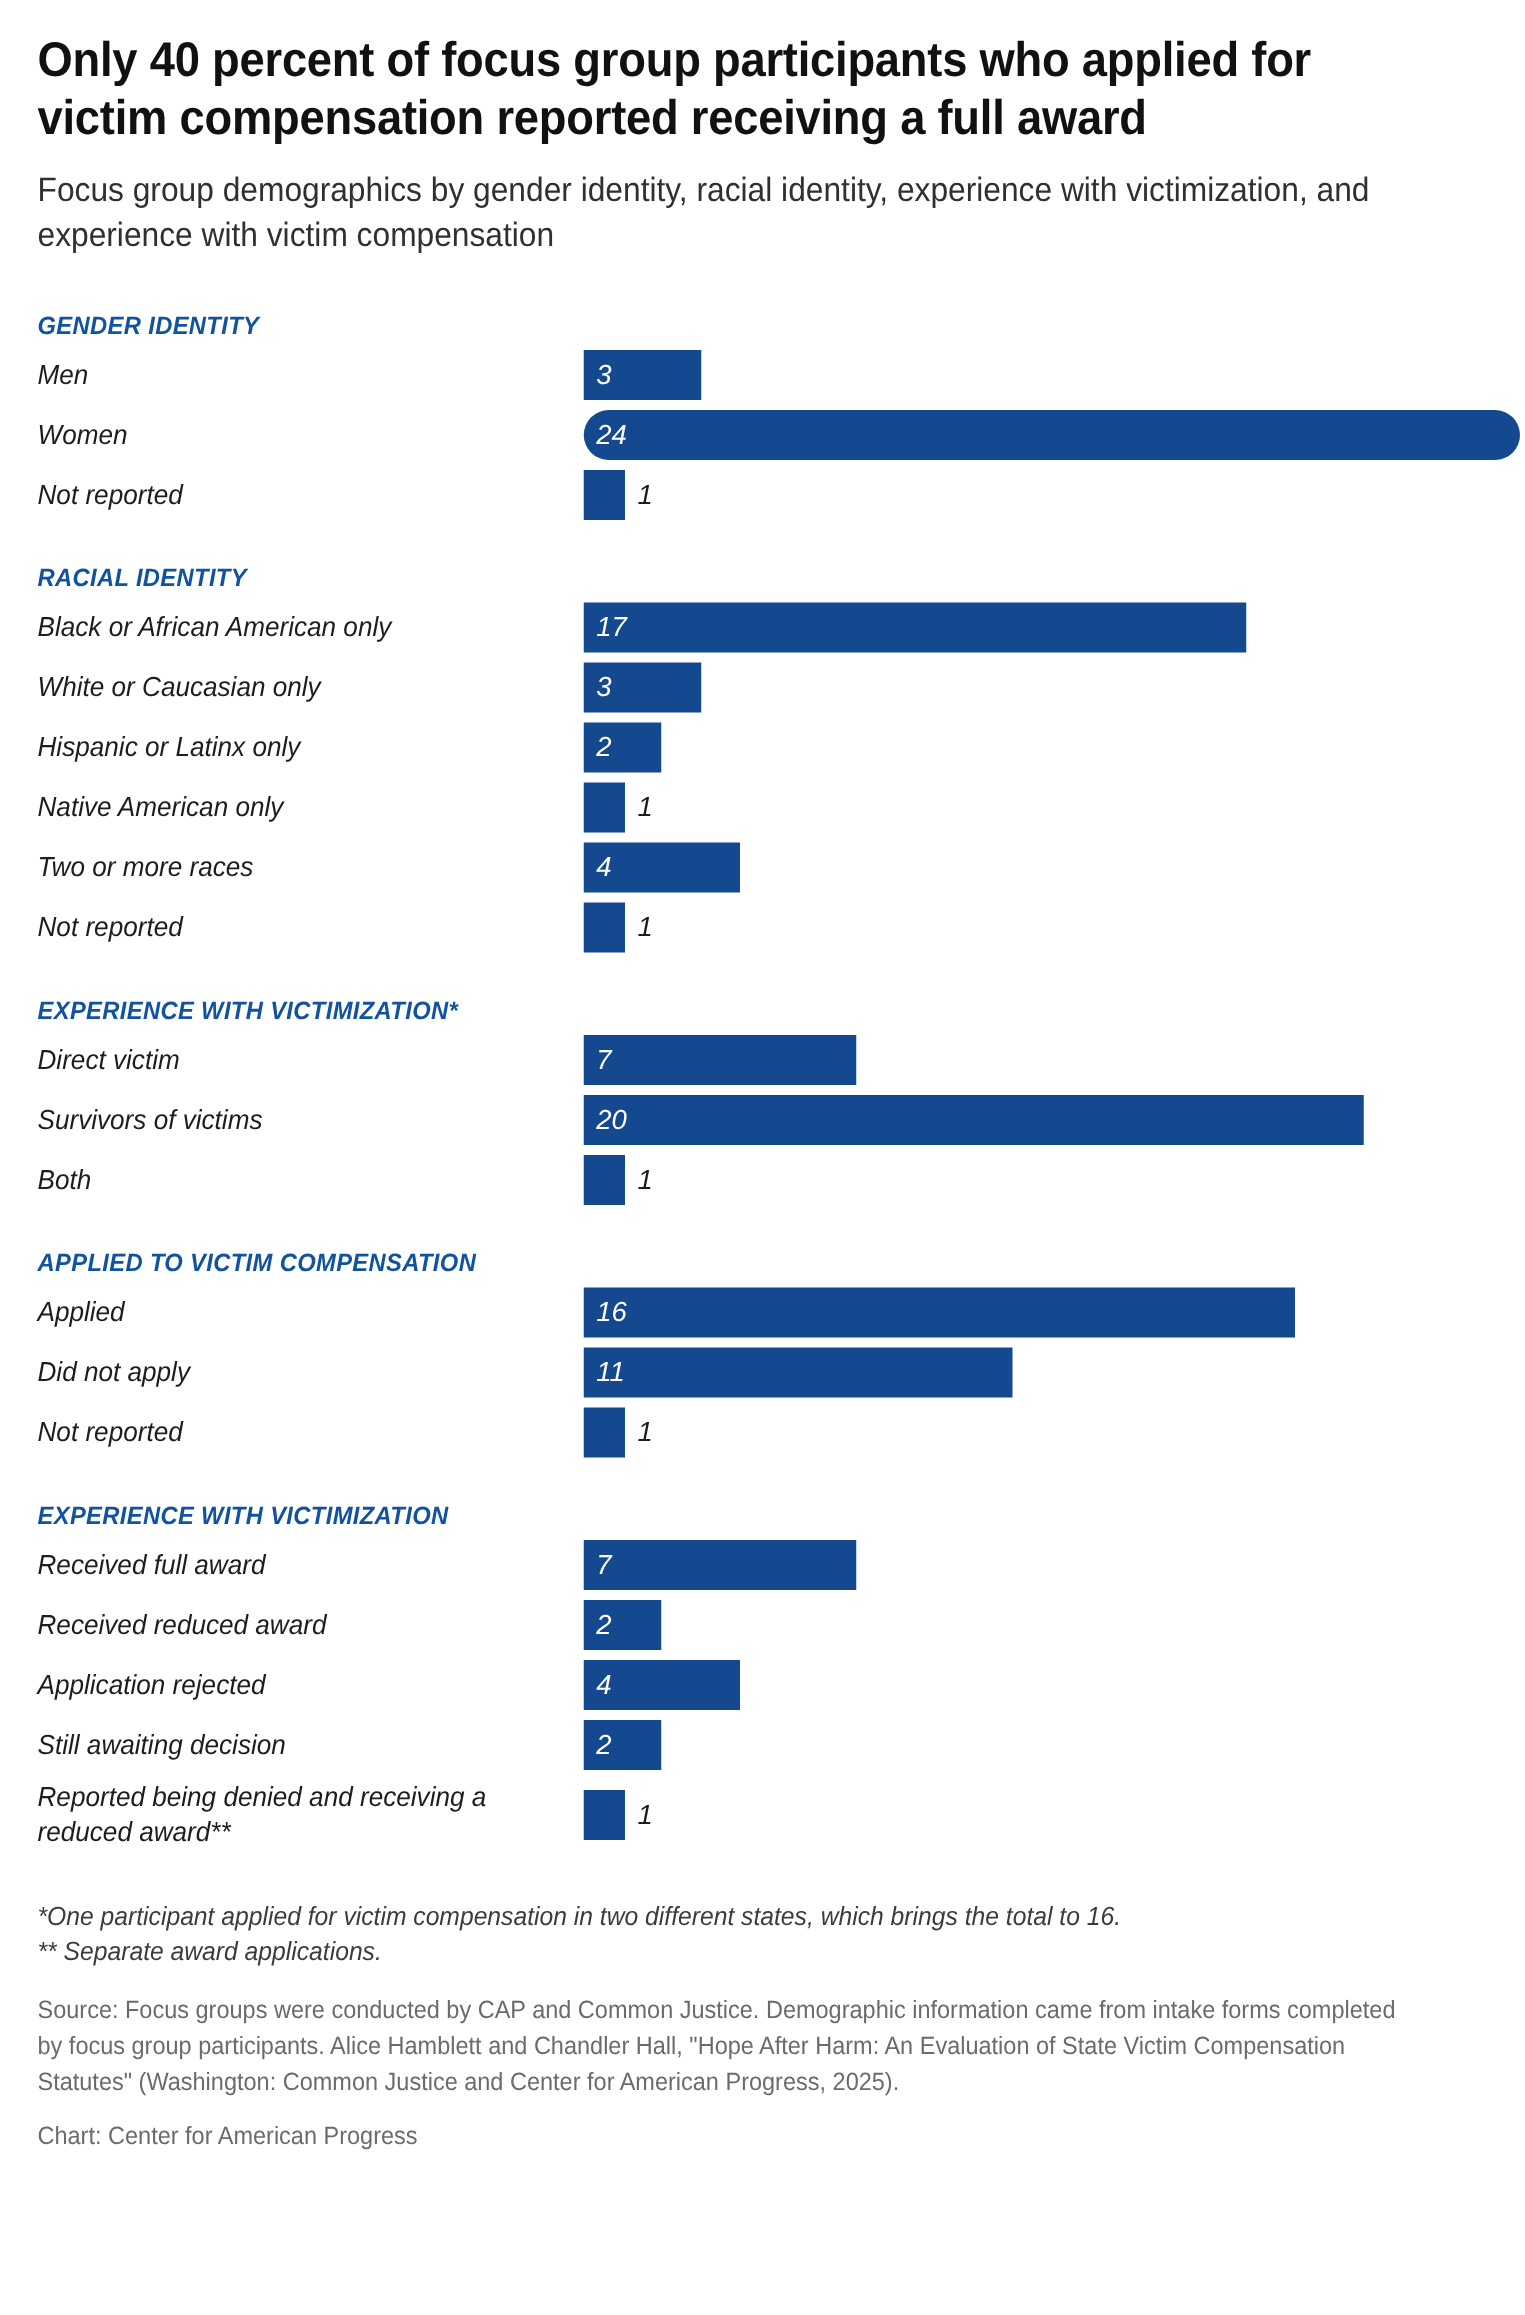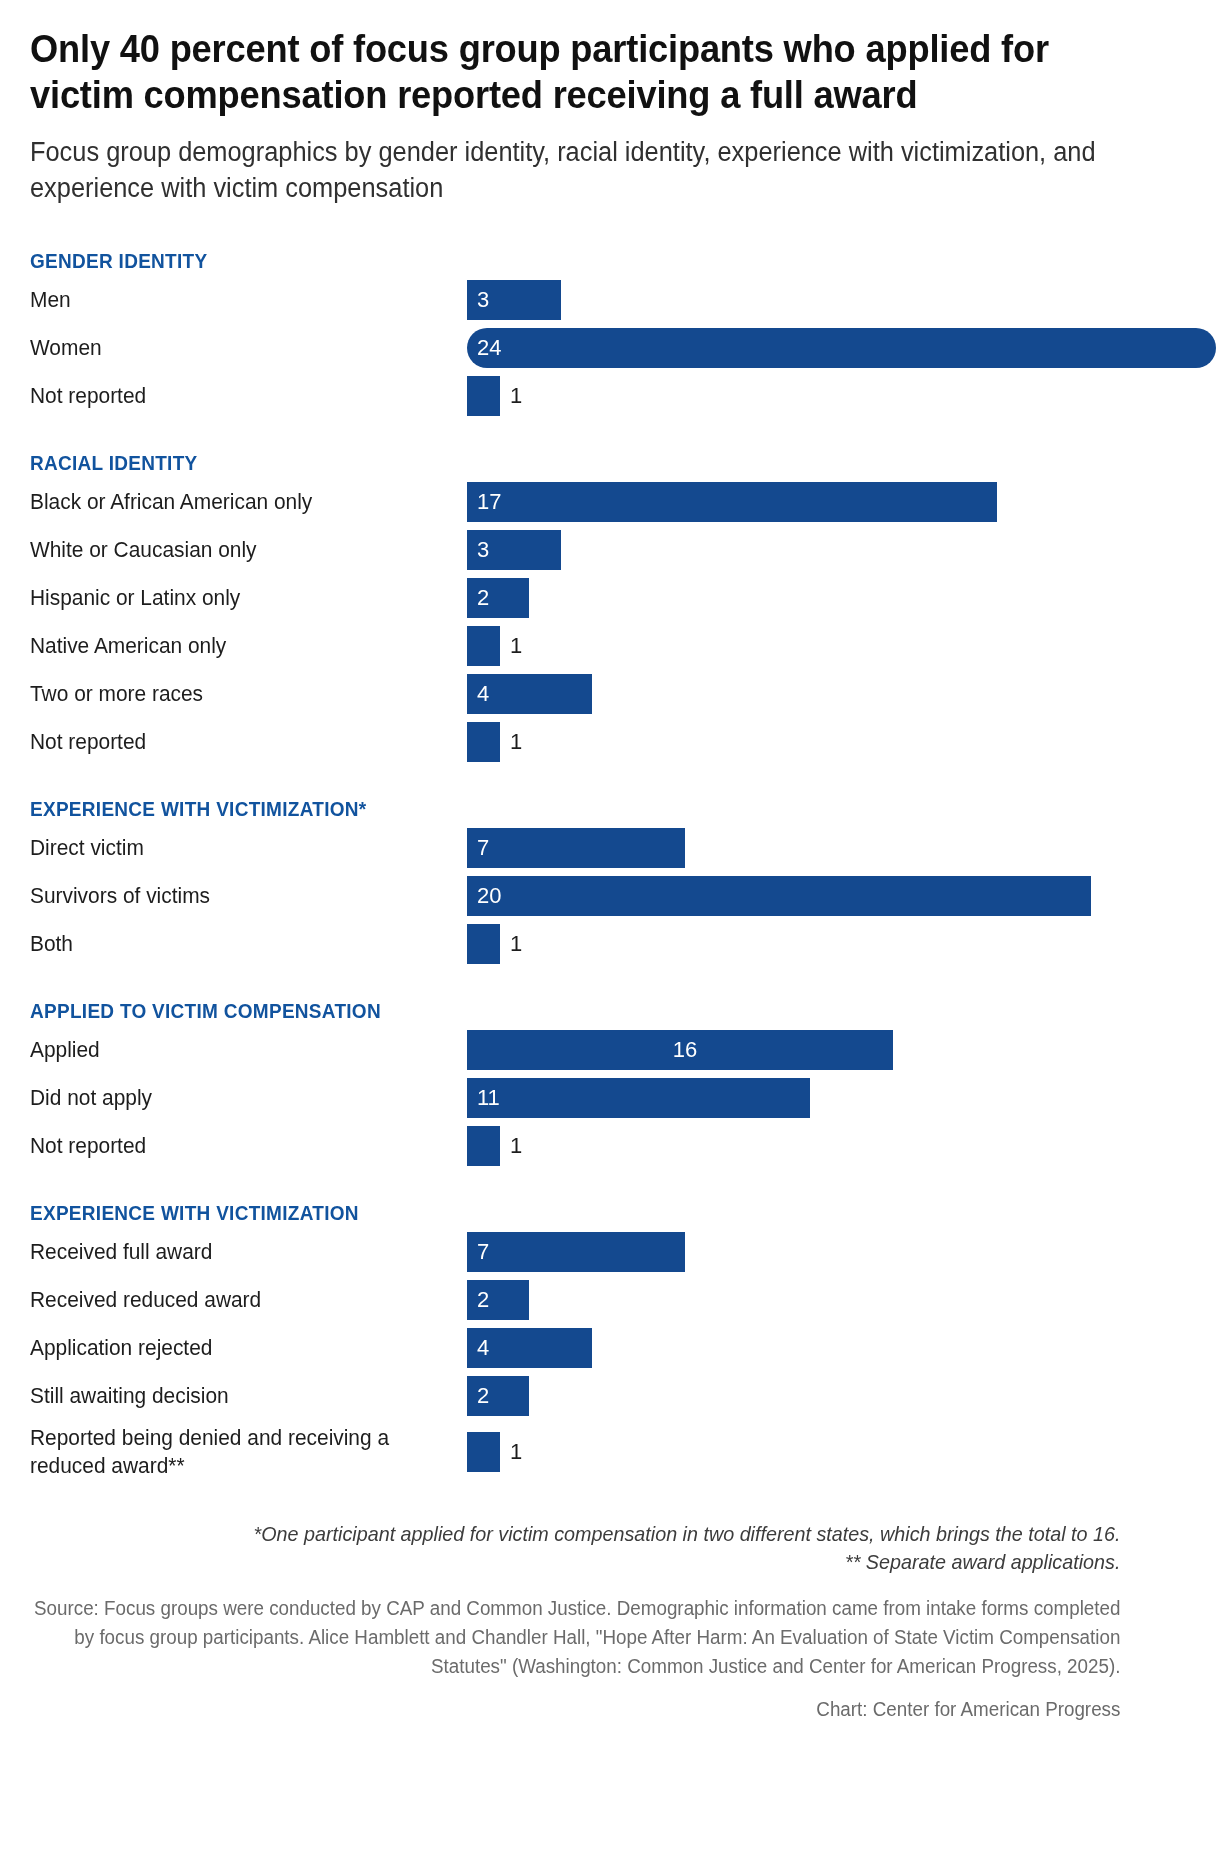--- a/index.html
+++ b/index.html
@@ -44,20 +44,21 @@
     margin: 0 0 42px 0;
     max-width: 1180px;
     transform: scaleX(0.94);
     transform-origin: left center;
   }
 
   
   .chart {
     position: relative;
     width: 1160px;
+    font-style: italic;
   }
   .section {
     margin-bottom: 34px;
   }
   .section:last-of-type { margin-bottom: 0; }
 
   .section-head {
     font-size: 20px;
     font-weight: 700;
     letter-spacing: 0.3px;
@@ -119,21 +120,20 @@
     font-size: 22px;
     line-height: 24px;
     font-weight: 400;
     margin-left: 10px;
   }
 
   
   .footer {
     margin-top: 40px;
     width: 1160px;
-    text-align: right;
   }
   .footnote {
     font-size: 21px;
     line-height: 28px;
     font-style: italic;
     color: #3c3c3c;
     margin: 0;
     transform: scaleX(0.94);
     transform-origin: left center;
   }
@@ -263,21 +263,21 @@
             <div class="bar" style="width: 33px; background: rgb(20, 73, 143);"></div>
             <span class="bar-value-out">1</span>
           </div>
         </div>
       </div>
       <div class="section">
         <div class="section-head">APPLIED TO VICTIM COMPENSATION</div>
         <div class="row">
           <div class="row-label">Applied</div>
           <div class="bar-area">
-            <div class="bar" style="width: 426px; background: rgb(20, 73, 143); justify-content: center;">
+            <div class="bar" style="width: 569px; background: rgb(20, 73, 143);">
               <span class="bar-value-in">16</span>
             </div>
           </div>
         </div>
         <div class="row">
           <div class="row-label">Did not apply</div>
           <div class="bar-area">
             <div class="bar" style="width: 343.2px; background: rgb(20, 73, 143);">
               <span class="bar-value-in">11</span>
             </div>

